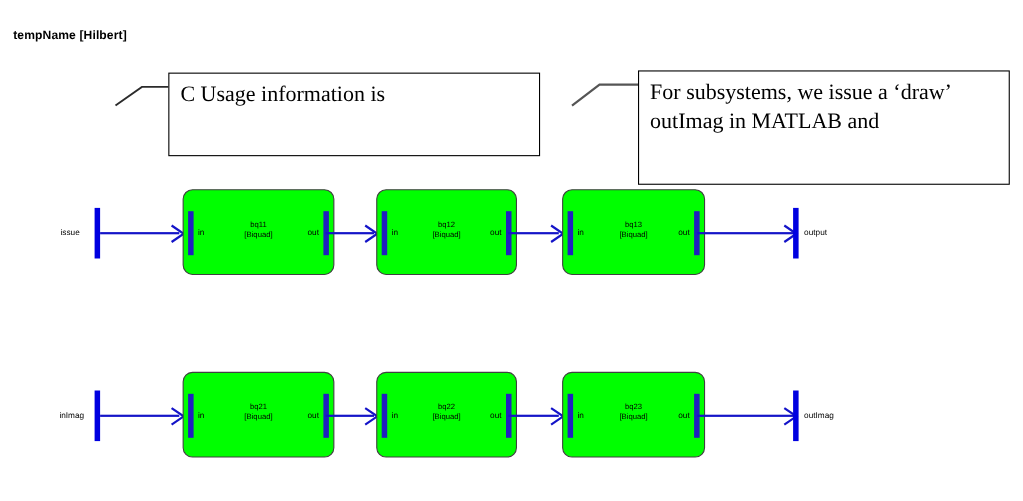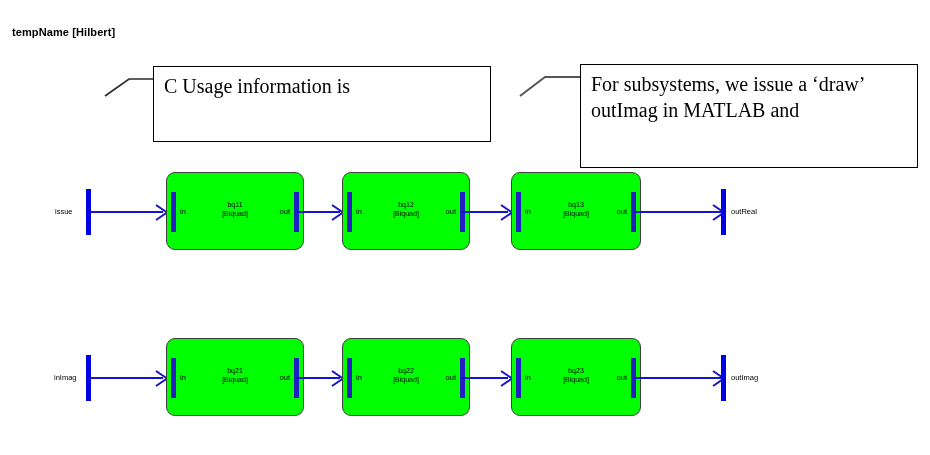--- a/index.html
+++ b/index.html
@@ -184,21 +184,21 @@
       <div class="port-bar" style="right:4px; top:19px; width:5px; height:40px;"></div>
       <div class="port-text" style="right:13px; top:34px;">out</div>
     </div>
 
     <div class="sig" style="left:634px; top:211px; width:88px;"></div>
     <svg class="arrow" style="left:712px; top:204px;" width="14" height="17" viewBox="0 0 14 17">
       <polyline points="1,1 12,8.5 1,16" fill="none" stroke="#1414c8" stroke-width="2"></polyline>
     </svg>
 
     <div class="term-bar" style="left:721px; top:189px; height:46px;"></div>
-    <div class="term-label" style="left:731px; top:207px;">outReal</div>
+    <div class="term-label" style="left:731px; top:207px;">output</div>
   </div>
 
   <div>
 
     <div class="term-bar" style="left:86px; top:355px; height:46px;"></div>
     <div class="term-label" style="left:54px; top:373px;">inImag</div>
 
     <div class="sig" style="left:91px; top:377px; width:72px;"></div>
     <svg class="arrow" style="left:155px; top:370px;" width="14" height="17" viewBox="0 0 14 17">
       <polyline points="1,1 12,8.5 1,16" fill="none" stroke="#1414c8" stroke-width="2"></polyline>

